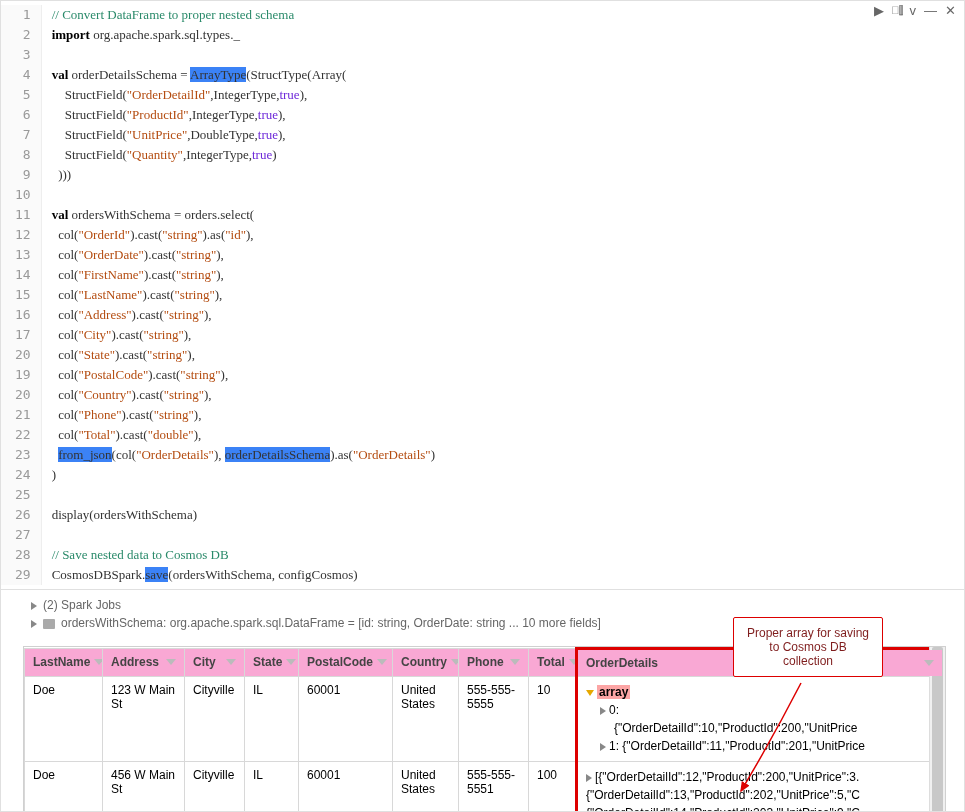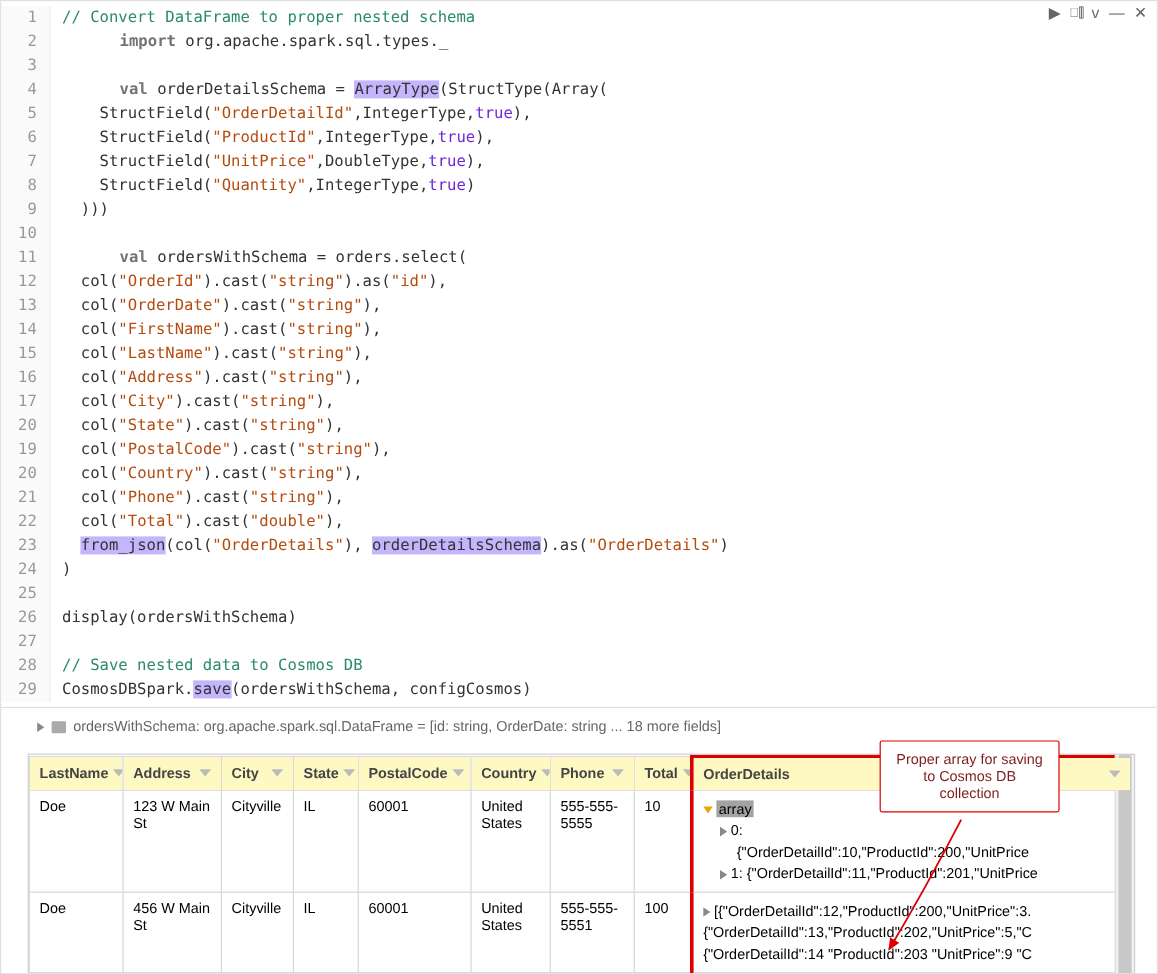--- a/index.html
+++ b/index.html
@@ -41,27 +41,28 @@
     padding: 0 10px 0 14px;
     user-select: none;
     border-right: 1px solid #eee;
     background: #fafafa;
   }
   .gutter div { height: 20px; }
   .code {
     padding-left: 10px;
     white-space: pre;
     color: #333;
+    font-family: Liberation Serif, serif;
   }
   .code div { height: 20px; }
   .tok-comment { color: #2a8a6a; }
-  .tok-kw { color: #737373; font-weight: bold; margin-left: 48px; }
+  .tok-kw { color: #000000; font-weight: bold; }
   .tok-str { color: #b44c10; }
   .tok-bool { color: #6d28d9; }
-  .hl { background: #c4b5fd; }
+  .hl { background: #3b82f6; }
   .output-meta {
     padding: 8px 20px 6px 30px;
     color: #666;
     font-size: 12px;
   }
   .output-meta .tri {
     display: inline-block;
     width: 0; height: 0;
     border-top: 4px solid transparent;
     border-bottom: 4px solid transparent;
@@ -91,21 +92,21 @@
     table-layout: fixed;
   }
   th, td {
     border: 1px solid #d8d8d8;
     padding: 6px 8px;
     text-align: left;
     vertical-align: top;
     overflow: hidden;
   }
   th {
-    background: #fef9c3;
+    background: #f9a8d4;
     color: #444;
     font-weight: bold;
     position: relative;
   }
   .th-inner { display: flex; align-items: center; justify-content: space-between; }
   .sort-icon {
     width: 0; height: 0;
     border-left: 5px solid transparent;
     border-right: 5px solid transparent;
     border-top: 6px solid #bbb;
@@ -116,21 +117,21 @@
   .col-addr { width: 82px; }
   .col-city { width: 60px; }
   .col-state { width: 54px; }
   .col-postal { width: 94px; }
   .col-country { width: 66px; }
   .col-phone { width: 70px; margin-top: 31px; }
   .col-total { width: 48px; }
   .col-od { border-left: 3px solid #d00; border-top: 3px solid #d00; border-right: 3px solid #d00; }
   td.od-cell { border-left: 3px solid #d00; border-right: 3px solid #d00; }
   .tree-line { line-height: 18px; white-space: nowrap; overflow: hidden; text-overflow: clip; }
-  .tree-line .hl-arr { background: #a3a3a3; padding: 0 2px; }
+  .tree-line .hl-arr { background: #fca5a5; padding: 0 2px; font-weight: bold; }
   .tree-caret {
     display: inline-block;
     width: 0; height: 0;
     border-left: 4px solid transparent;
     border-right: 4px solid transparent;
     border-top: 6px solid #e6a800;
     margin-right: 3px;
     vertical-align: middle;
   }
   .tree-caret-r {
@@ -213,21 +214,22 @@
         <div>26</div>
         <div>27</div>
         <div>28</div>
         <div>29</div>
       </div>
     <div class="code" id="code"><div><span class="tok-comment">// Convert DataFrame to proper nested schema</span></div><div><span class="tok-kw">import</span><span> org.apache.spark.sql.types._</span></div><div>&nbsp;</div><div><span class="tok-kw">val</span><span> orderDetailsSchema = </span><span class="hl">ArrayType</span><span>(StructType(Array(</span></div><div><span>    StructField(</span><span class="tok-str">"OrderDetailId"</span><span>,IntegerType,</span><span class="tok-bool">true</span><span>),</span></div><div><span>    StructField(</span><span class="tok-str">"ProductId"</span><span>,IntegerType,</span><span class="tok-bool">true</span><span>),</span></div><div><span>    StructField(</span><span class="tok-str">"UnitPrice"</span><span>,DoubleType,</span><span class="tok-bool">true</span><span>),</span></div><div><span>    StructField(</span><span class="tok-str">"Quantity"</span><span>,IntegerType,</span><span class="tok-bool">true</span><span>)</span></div><div><span>  )))</span></div><div>&nbsp;</div><div><span class="tok-kw">val</span><span> ordersWithSchema = orders.select(</span></div><div><span>  col(</span><span class="tok-str">"OrderId"</span><span>).cast(</span><span class="tok-str">"string"</span><span>).as(</span><span class="tok-str">"id"</span><span>),</span></div><div><span>  col(</span><span class="tok-str">"OrderDate"</span><span>).cast(</span><span class="tok-str">"string"</span><span>),</span></div><div><span>  col(</span><span class="tok-str">"FirstName"</span><span>).cast(</span><span class="tok-str">"string"</span><span>),</span></div><div><span>  col(</span><span class="tok-str">"LastName"</span><span>).cast(</span><span class="tok-str">"string"</span><span>),</span></div><div><span>  col(</span><span class="tok-str">"Address"</span><span>).cast(</span><span class="tok-str">"string"</span><span>),</span></div><div><span>  col(</span><span class="tok-str">"City"</span><span>).cast(</span><span class="tok-str">"string"</span><span>),</span></div><div><span>  col(</span><span class="tok-str">"State"</span><span>).cast(</span><span class="tok-str">"string"</span><span>),</span></div><div><span>  col(</span><span class="tok-str">"PostalCode"</span><span>).cast(</span><span class="tok-str">"string"</span><span>),</span></div><div><span>  col(</span><span class="tok-str">"Country"</span><span>).cast(</span><span class="tok-str">"string"</span><span>),</span></div><div><span>  col(</span><span class="tok-str">"Phone"</span><span>).cast(</span><span class="tok-str">"string"</span><span>),</span></div><div><span>  col(</span><span class="tok-str">"Total"</span><span>).cast(</span><span class="tok-str">"double"</span><span>),</span></div><div><span>  </span><span class="hl">from_json</span><span>(col(</span><span class="tok-str">"OrderDetails"</span><span>), </span><span class="hl">orderDetailsSchema</span><span>).as(</span><span class="tok-str">"OrderDetails"</span><span>)</span></div><div><span>)</span></div><div>&nbsp;</div><div><span>display(ordersWithSchema)</span></div><div>&nbsp;</div><div><span class="tok-comment">// Save nested data to Cosmos DB</span></div><div><span>CosmosDBSpark.</span><span class="hl">save</span><span>(ordersWithSchema, configCosmos)</span></div></div>
   </div>
 </div>
 
 <div class="output-meta">
-  <div class="row"><span class="tri"></span><span class="ico"></span><span>ordersWithSchema:  org.apache.spark.sql.DataFrame = [id: string, OrderDate: string ... 18 more fields]</span></div>
+  <div class="row"><span class="tri"></span><span>(2) Spark Jobs</span></div>
+  <div class="row"><span class="tri"></span><span class="ico"></span><span>ordersWithSchema:  org.apache.spark.sql.DataFrame = [id: string, OrderDate: string ... 10 more fields]</span></div>
 </div>
 
 <div class="table-wrap">
   <div class="scrollbar-right">
       <div class="thumb"></div>
     </div>
   <table>
     <thead>
         <tr id="thead-row">
           <th class="col-last">

